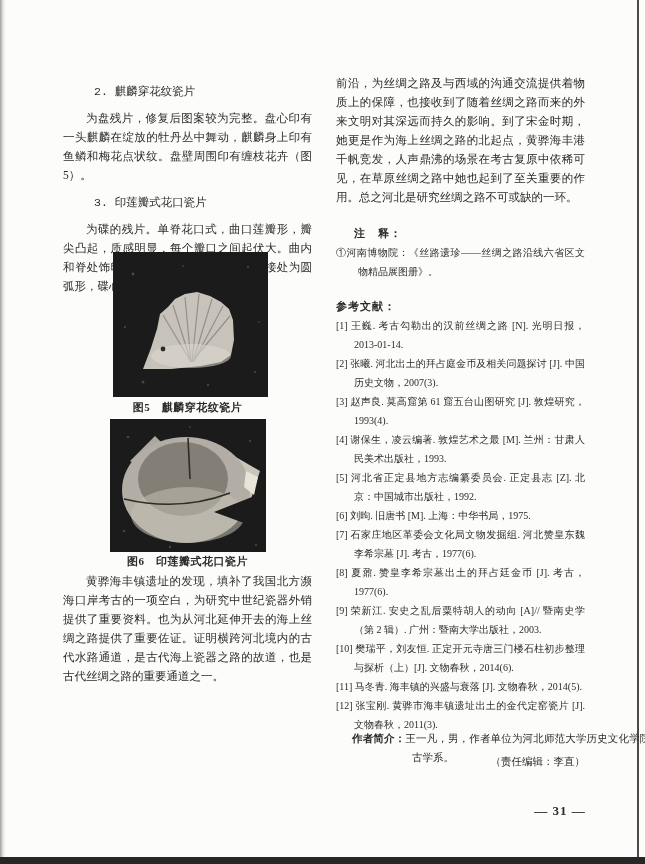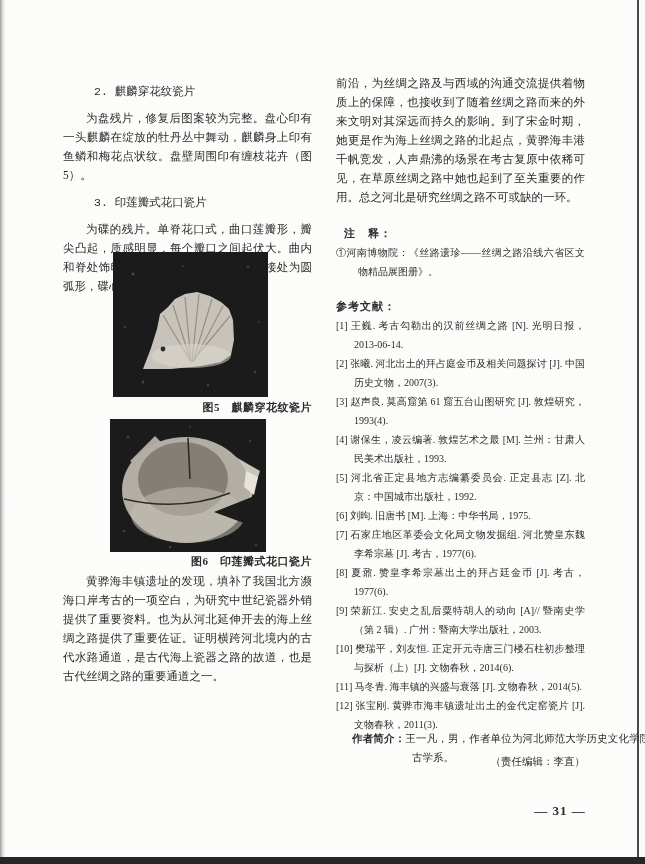--- a/index.html
+++ b/index.html
@@ -13,21 +13,21 @@
     background:linear-gradient(to right,#9f9f9f,#e9e9e7 55%,#fcfcfa);}
   .edge-right{position:absolute;left:637px;top:0;width:2px;height:864px;background:#4a4a4a;}
   .edge-bottom{position:absolute;left:0;top:857px;width:645px;height:7px;background:#262626;}
 
   .abs{position:absolute;}
   .col{width:249px;}
   .body-text{font-size:11.5px;line-height:19px;text-align:justify;}
   .body-text p{margin:0;text-indent:2em;}
   .h-sub{margin:8px;text-indent:2em;font-weight:normal;font-size:11.5px;line-height:19px;font-family:Liberation Mono, monospace;}
   .h-bold{margin:0;text-indent:2em;font-weight:bold;font-size:11.5px;line-height:19px;}
-  .caption{font-weight:bold;font-size:11px;line-height:16px;text-align:right;letter-spacing:.5px;}
+  .caption{font-weight:bold;font-size:11px;line-height:16px;text-align:center;letter-spacing:.5px;}
   .small-head{font-size:11px;line-height:19px;font-weight:bold;letter-spacing:1px;}
   .note-item{margin:0;padding-left:22px;text-indent:-22px;font-size:10px;line-height:19px;text-align:justify;}
   .ref-item{margin:0;padding-left:18px;text-indent:-18px;font-size:10px;line-height:19px;text-align:justify;}
   .author{font-size:10.5px;line-height:19px;padding-left:60px;text-indent:-60px;text-align:justify;}
   .author .lbl{font-weight:bold;}
   .editor{font-size:10.5px;line-height:19px;text-align:right;padding-right:14px;}
   .pageno{font-weight:bold;font-size:13px;letter-spacing:1px;text-align:center;}
   figure{margin:0;}
   svg{display:block;}
 </style>
@@ -96,28 +96,28 @@
   <figcaption class="abs col caption" style="left:63px;top:553px;">图6　印莲瓣式花口瓷片</figcaption>
 
   <div class="abs col body-text" style="left:63px;top:572px;">
     <p>黄骅海丰镇遗址的发现，填补了我国北方濒海口岸考古的一项空白，为研究中世纪瓷器外销提供了重要资料。也为从河北延伸开去的海上丝绸之路提供了重要佐证。证明横跨河北境内的古代水路通道，是古代海上瓷器之路的故道，也是古代丝绸之路的重要通道之一。</p>
   </div>
 
   <div class="abs col body-text" style="left:336px;top:74px;">
     <p style="text-indent:0;">前沿，为丝绸之路及与西域的沟通交流提供着物质上的保障，也接收到了随着丝绸之路而来的外来文明对其深远而持久的影响。到了宋金时期，她更是作为海上丝绸之路的北起点，黄骅海丰港千帆竞发，人声鼎沸的场景在考古复原中依稀可见，在草原丝绸之路中她也起到了至关重要的作用。总之河北是研究丝绸之路不可或缺的一环。</p>
   </div>
 
-  <div class="abs col small-head" style="left:344px;top:224px;">注　释：</div>
+  <div class="abs col small-head" style="left:354px;top:224px;">注　释：</div>
   <div class="abs col" style="left:336px;top:243px;">
     <p class="note-item">①河南博物院：《丝路遗珍——丝绸之路沿线六省区文物精品展图册》。</p>
   </div>
 
   <div class="abs col small-head" style="left:336px;top:297px;">参考文献：</div>
   <div class="abs col" style="left:336px;top:316px;">
-    <p class="ref-item">[1] 王巍. 考古勾勒出的汉前丝绸之路 [N]. 光明日报，2013-06-14.</p>
+    <p class="ref-item">[1] 王巍. 考古勾勒出的汉前丝绸之路 [N]. 光明日报，2013-01-14.</p>
     <p class="ref-item">[2] 张曦. 河北出土的拜占庭金币及相关问题探讨 [J]. 中国历史文物，2007(3).</p>
     <p class="ref-item">[3] 赵声良. 莫高窟第 61 窟五台山图研究 [J]. 敦煌研究，1993(4).</p>
     <p class="ref-item">[4] 谢保生，凌云编著. 敦煌艺术之最 [M]. 兰州：甘肃人民美术出版社，1993.</p>
     <p class="ref-item">[5] 河北省正定县地方志编纂委员会. 正定县志 [Z]. 北京：中国城市出版社，1992.</p>
     <p class="ref-item">[6] 刘昫. 旧唐书 [M]. 上海：中华书局，1975.</p>
     <p class="ref-item">[7] 石家庄地区革委会文化局文物发掘组. 河北赞皇东魏李希宗墓 [J]. 考古，1977(6).</p>
     <p class="ref-item">[8] 夏鼐. 赞皇李希宗墓出土的拜占廷金币 [J]. 考古，1977(6).</p>
     <p class="ref-item">[9] 荣新江. 安史之乱后粟特胡人的动向 [A]// 暨南史学（第 2 辑）. 广州：暨南大学出版社，2003.</p>
     <p class="ref-item">[10] 樊瑞平，刘友恒. 正定开元寺唐三门楼石柱初步整理与探析（上）[J]. 文物春秋，2014(6).</p>
     <p class="ref-item">[11] 马冬青. 海丰镇的兴盛与衰落 [J]. 文物春秋，2014(5).</p>

